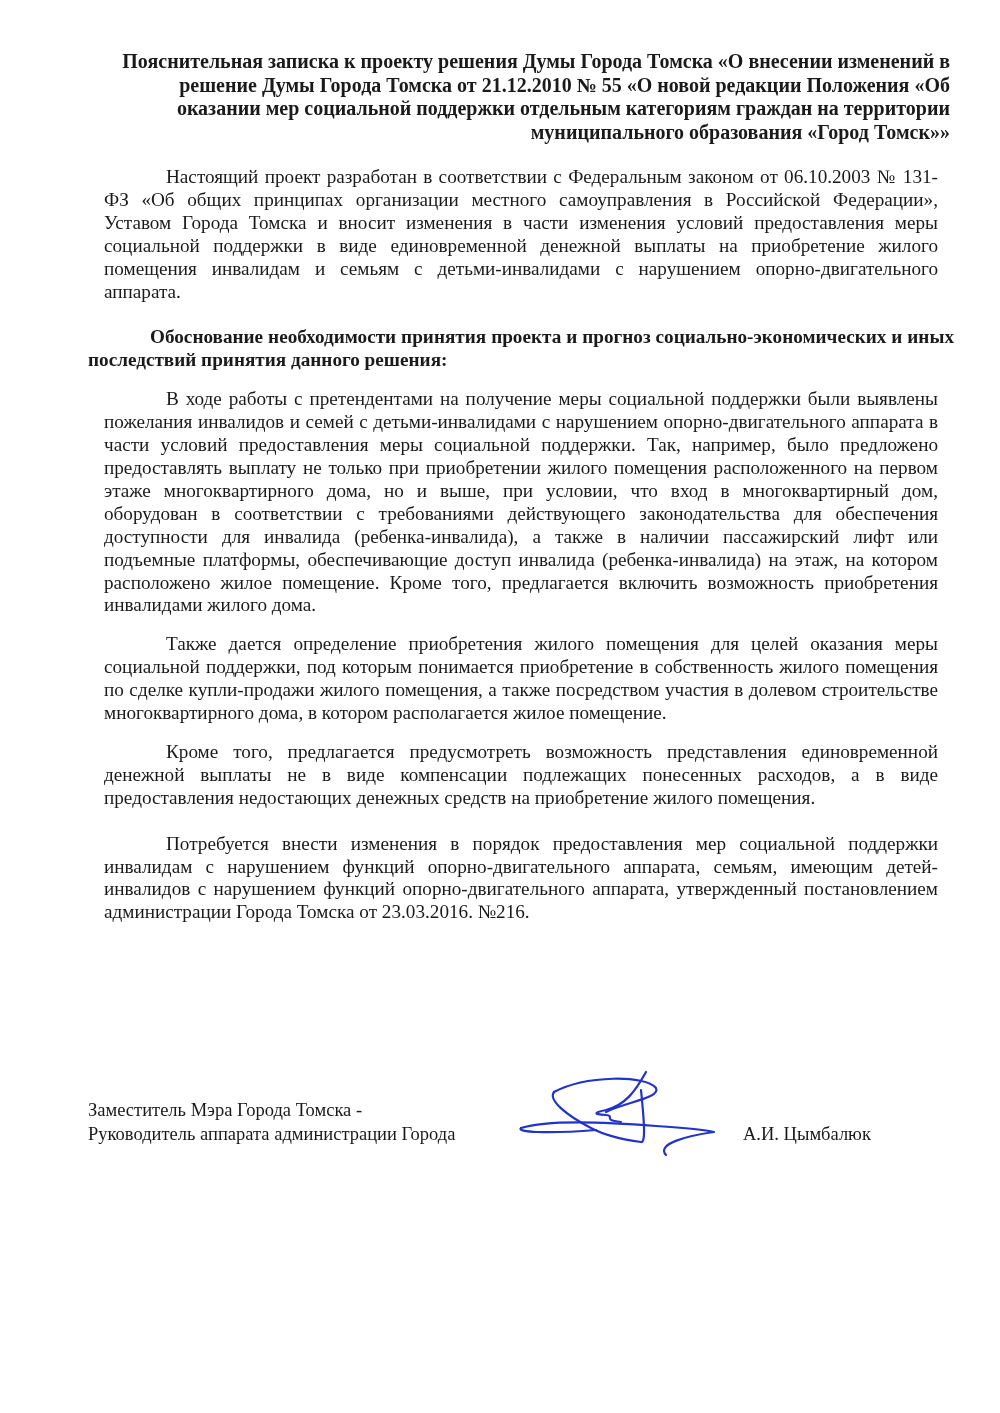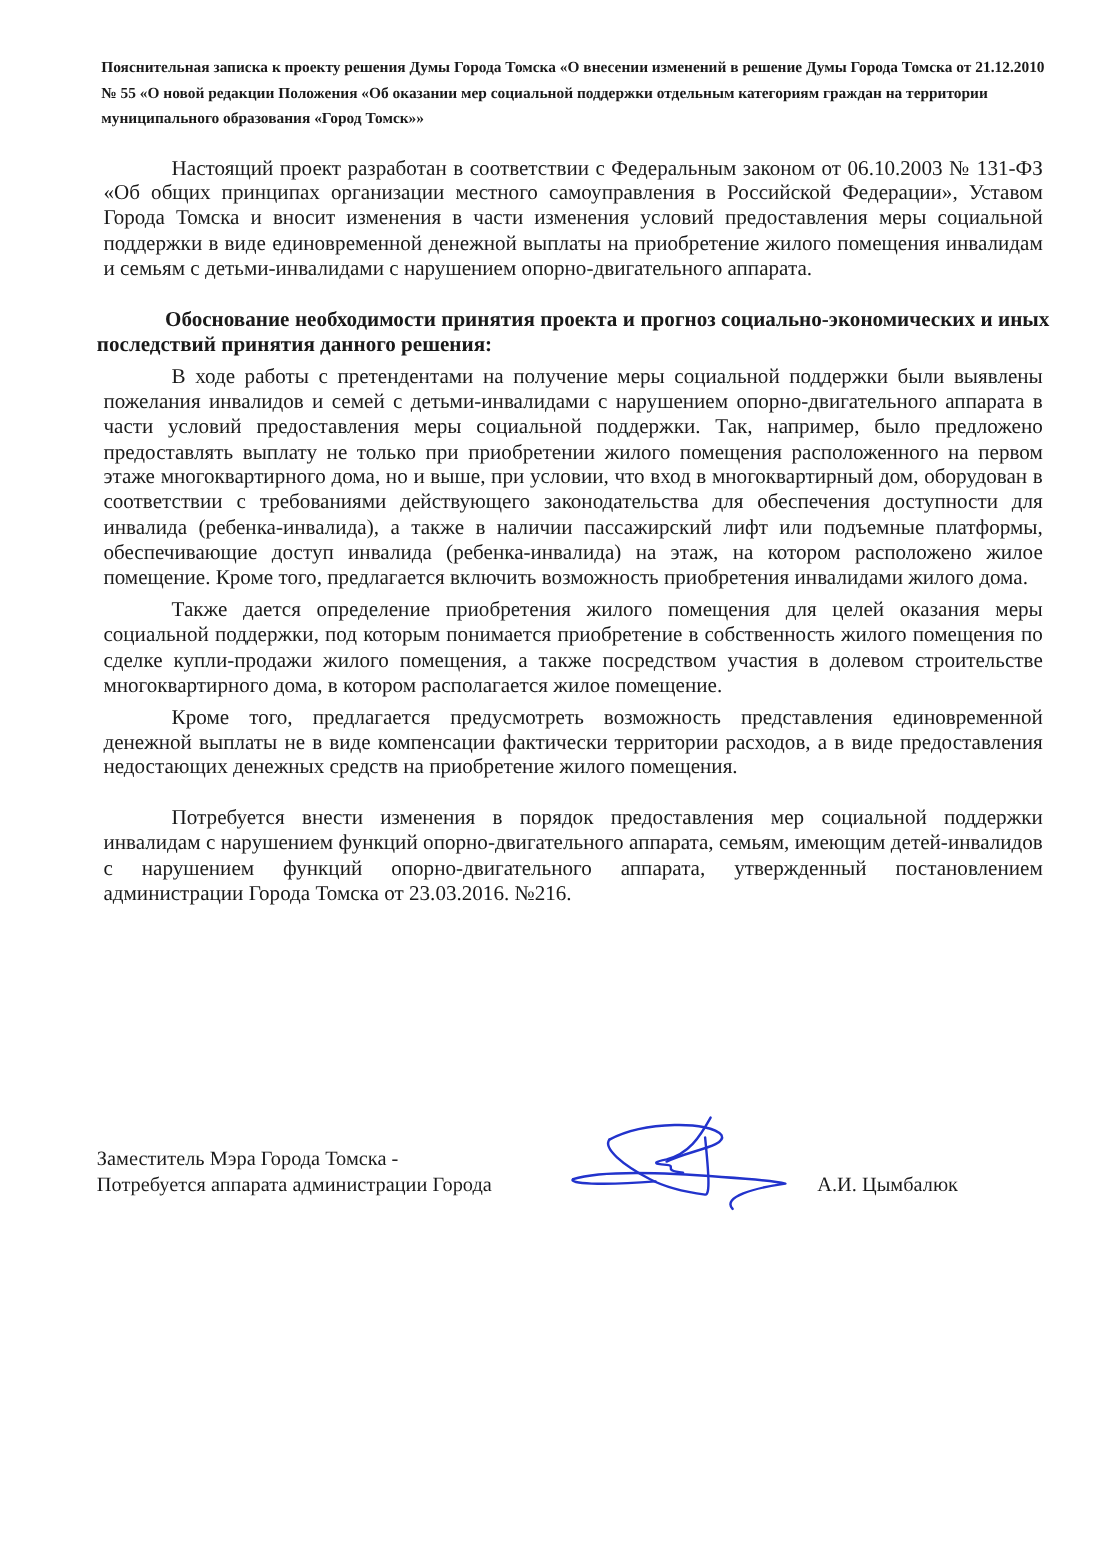--- a/index.html
+++ b/index.html
@@ -3,60 +3,60 @@
   <meta charset="utf-8">
   <style>
     html, body { margin: 0; padding: 0; background: #ffffff; }
     body { width: 1000px; height: 1413px; position: relative; overflow: hidden; }
     .page {
       position: absolute; left: 88px; top: 50px; width: 866px;
       font-family: "Liberation Serif", serif; color: #1a1a1a;
       font-size: 19.2px; line-height: 22.9px;
     }
     .title {
-      font-weight: bold; text-align: left; font-size: 14px; line-height: 23.5px;
+      font-weight: bold; text-align: right; font-size: 20px; line-height: 23.5px;
       margin: 0 0 22px 0; padding: 0 4px;
     }
     .section { margin: 0 0 23px 0; }
     .heading { font-weight: bold; text-align: justify; text-indent: 62px; margin: 0; }
-    .para { text-align: justify; text-indent: 62px; margin: 6px; }
+    .para { text-align: justify; text-indent: 62px; margin: 16px; }
     .sign {
-      position: absolute; left: 88px; top: 1042px; width: 866px; height: 60px;
+      position: absolute; left: 88px; top: 1098px; width: 866px; height: 60px;
       font-family: "Liberation Serif", serif; font-size: 18.5px; line-height: 24px; color: #1a1a1a;
     }
     .sign-left { position: absolute; left: 0; top: 0; }
     .sign-name { position: absolute; left: 655px; top: 24px; text-align: right; }
     .signature { position: absolute; left: 418px; top: -28px; width: 225px; height: 90px; }
   </style>
 </head>
 <body>
 
 <div class="page">
   <div class="title">Пояснительная записка к проекту решения Думы Города Томска «О внесении изменений в решение Думы Города Томска от 21.12.2010 № 55 «О новой редакции Положения «Об оказании мер социальной поддержки отдельным категориям граждан на территории муниципального образования «Город Томск»»</div>
 
   <div class="section">
     <p class="para">Настоящий проект разработан в соответствии с Федеральным законом от 06.10.2003 № 131-ФЗ «Об общих принципах организации местного самоуправления в Российской Федерации», Уставом Города Томска и вносит изменения в части изменения условий предоставления меры социальной поддержки в виде единовременной денежной выплаты на приобретение жилого помещения инвалидам и семьям с детьми-инвалидами с нарушением опорно-двигательного аппарата.</p>
   </div>
 
   <div class="section">
     <p class="heading">Обоснование необходимости принятия проекта и прогноз социально-экономических и иных последствий принятия данного решения:</p>
     <p class="para">В ходе работы с претендентами на получение меры социальной поддержки были выявлены пожелания инвалидов и семей с детьми-инвалидами с нарушением опорно-двигательного аппарата в части условий предоставления меры социальной поддержки. Так, например, было предложено предоставлять выплату не только при приобретении жилого помещения расположенного на первом этаже многоквартирного дома, но и выше, при условии, что вход в многоквартирный дом, оборудован в соответствии с требованиями действующего законодательства для обеспечения доступности для инвалида (ребенка-инвалида), а также в наличии пассажирский лифт или подъемные платформы, обеспечивающие доступ инвалида (ребенка-инвалида) на этаж, на котором расположено жилое помещение. Кроме того, предлагается включить возможность приобретения инвалидами жилого дома.</p>
     <p class="para">Также дается определение приобретения жилого помещения для целей оказания меры социальной поддержки, под которым понимается приобретение в собственность жилого помещения по сделке купли-продажи жилого помещения, а также посредством участия в долевом строительстве многоквартирного дома, в котором располагается жилое помещение.</p>
-    <p class="para">Кроме того, предлагается предусмотреть возможность представления единовременной денежной выплаты не в виде компенсации фактически территории расходов, а в виде предоставления недостающих денежных средств на приобретение жилого помещения.</p>
+    <p class="para">Кроме того, предлагается предусмотреть возможность представления единовременной денежной выплаты не в виде компенсации подлежащих понесенных расходов, а в виде предоставления недостающих денежных средств на приобретение жилого помещения.</p>
   </div>
 
   <div class="section">
     <p class="para">Потребуется внести изменения в порядок предоставления мер социальной поддержки инвалидам с нарушением функций опорно-двигательного аппарата, семьям, имеющим детей-инвалидов с нарушением функций опорно-двигательного аппарата, утвержденный постановлением администрации Города Томска от 23.03.2016. №216.</p>
   </div>
 </div>
 
 <div class="sign">
   <div class="sign-left">
     <div>Заместитель Мэра Города Томска -</div>
-    <div>Потребуется аппарата администрации Города</div>
+    <div>Руководитель аппарата администрации Города</div>
   </div>
   <svg class="signature" viewBox="0 0 225 90">
     <g id="sig-strokes" fill="none" stroke-width="2.2" stroke-linecap="round" stroke-linejoin="round" stroke="#2233cc">
       <path d="M 140 2 C 130 20, 120 35, 100 40 C 90 42, 85 44, 100 45 C 110 46, 95 50, 115 52"></path>
       <path d="M 48 22 C 80 5, 140 5, 150 18 C 155 28, 120 32, 100 42"></path>
       <path d="M 48 22 C 42 30, 60 45, 85 58 C 100 66, 120 70, 135 72 C 140 73, 138 50, 135 20"></path>
       <path d="M 15 58 C 40 50, 100 52, 150 56 C 180 58, 200 60, 208 62 C 180 66, 150 74, 160 85"></path>
       <path d="M 15 58 C 10 62, 40 64, 90 60"></path>
     </g>
   </svg>

